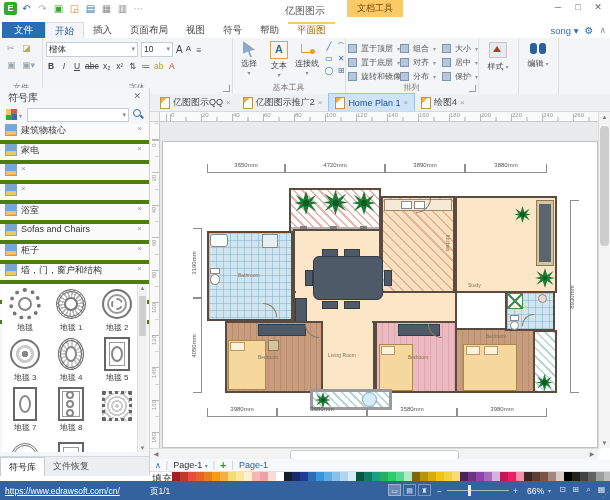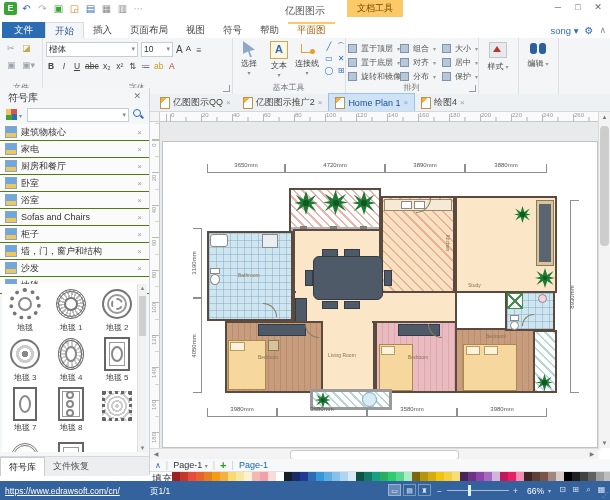--- a/index.html
+++ b/index.html
@@ -86,21 +86,21 @@
   #lib-search{position:absolute;left:0;top:18px;width:100%;height:18px}
   #lib-pal-icon{position:absolute;left:6px;top:3px;width:11px;height:11px;
      background:conic-gradient(#d9534f 0 25%,#2e6db4 0 50%,#3aa435 0 75%,#f0c75e 0)}
   #lib-pal-dd{position:absolute;left:19px;top:6px;font-size:6px;color:#888}
   #search-input{position:absolute;left:27px;top:2px;width:96px;height:12px;background:#fff;border:1px solid #c6cdd4;font-size:8px;line-height:12px;color:#999;padding:0 2px}
   #search-input .dd{float:right;color:#8a8a8a;font-size:7px}
   #search-icon{position:absolute;right:6px;top:3px;width:10px;height:10px}
   #search-icon:before{content:"";position:absolute;left:0;top:0;width:6px;height:6px;border:1.5px solid #2e6db4;border-radius:50%}
   #search-icon:after{content:"";position:absolute;left:7px;top:7px;width:4px;height:1.5px;background:#2e6db4;transform:rotate(45deg)}
   #lib-cats{position:absolute;left:0;top:36px;width:100%}
-  .cat-row{position:relative;height:16px;background:#fbfbfc;border-bottom:1px solid #4d7c0f;display:flex;align-items:center}
+  .cat-row{position:relative;height:16px;background:#fbfbfc;border-bottom:4px solid #4d7c0f;display:flex;}
   .cat-ic{width:10px;height:10px;margin:0 4px 0 5px;background:linear-gradient(#6fa8dc 0 60%,#f0c75e 60%);border:1px solid #8aa5bd;flex:none}
   .cat-lb{font-size:9px;color:#333;flex:1;white-space:nowrap;overflow:hidden}
   .cat-x{margin-right:7px;font-size:8px;color:#999}
   #sym-grid{position:absolute;left:2px;top:196px;width:138px;height:168px;background:#fff;display:grid;grid-template-columns:repeat(3,46px);grid-auto-rows:50px;overflow:hidden}
   .sym{text-align:center;position:relative}
   .thumb{width:34px;height:34px;margin:3px auto 0;position:relative}
   .slabel{font-size:8px;color:#444;margin-top:1px}
   .thumb:before,.thumb:after{content:"";position:absolute;box-sizing:border-box}
   .circle:before{left:1px;top:1px;width:32px;height:32px;border:4px dotted #777;border-radius:50%}
   .circle:after{left:10px;top:10px;width:14px;height:14px;border:2px solid #888;border-radius:50%}
@@ -405,26 +405,24 @@
         <span class="cat-lb">建筑物核心</span>
         <span class="cat-x">×</span>
       </div>
       <div class="cat-row">
         <span class="cat-ic"></span>
         <span class="cat-lb">家电</span>
         <span class="cat-x">×</span>
       </div>
       <div class="cat-row">
         <span class="cat-ic"></span>
-        <span class="cat-lb">厨房和餐厅</span>
-        <span class="cat-x">×</span>
-      </div>
-      <div class="cat-row">
-        <span class="cat-ic"></span>
-        <span class="cat-lb">卧室</span>
+        <span class="cat-x">×</span>
+      </div>
+      <div class="cat-row">
+        <span class="cat-ic"></span>
         <span class="cat-x">×</span>
       </div>
       <div class="cat-row">
         <span class="cat-ic"></span>
         <span class="cat-lb">浴室</span>
         <span class="cat-x">×</span>
       </div>
       <div class="cat-row">
         <span class="cat-ic"></span>
         <span class="cat-lb">Sofas and Chairs</span>

